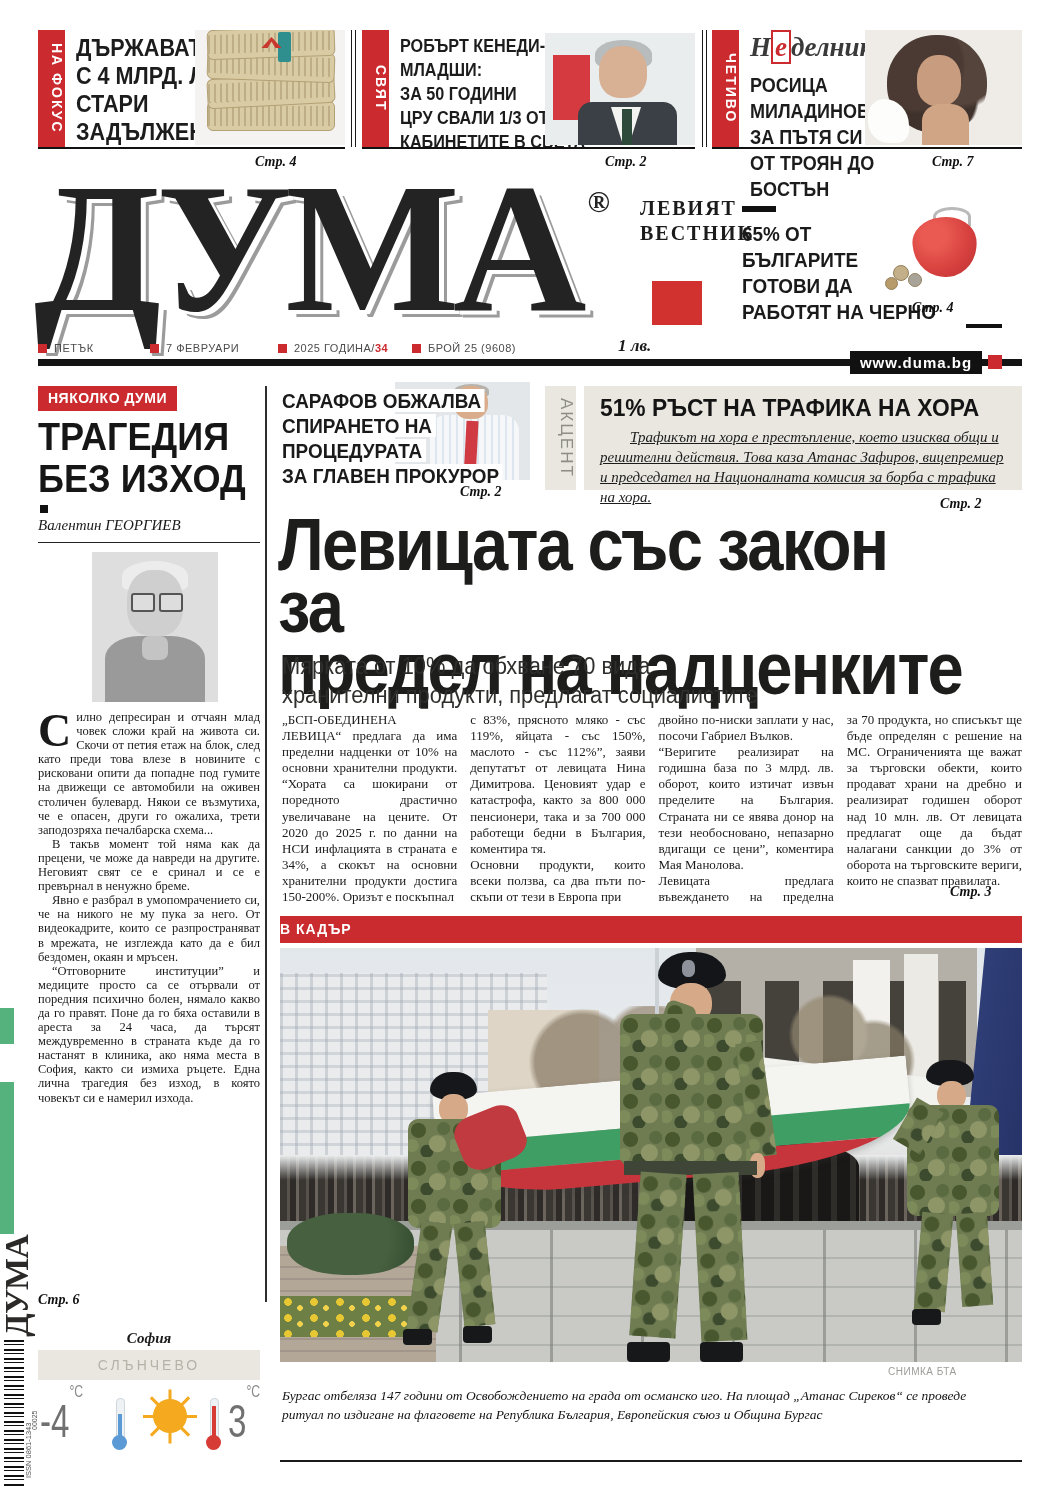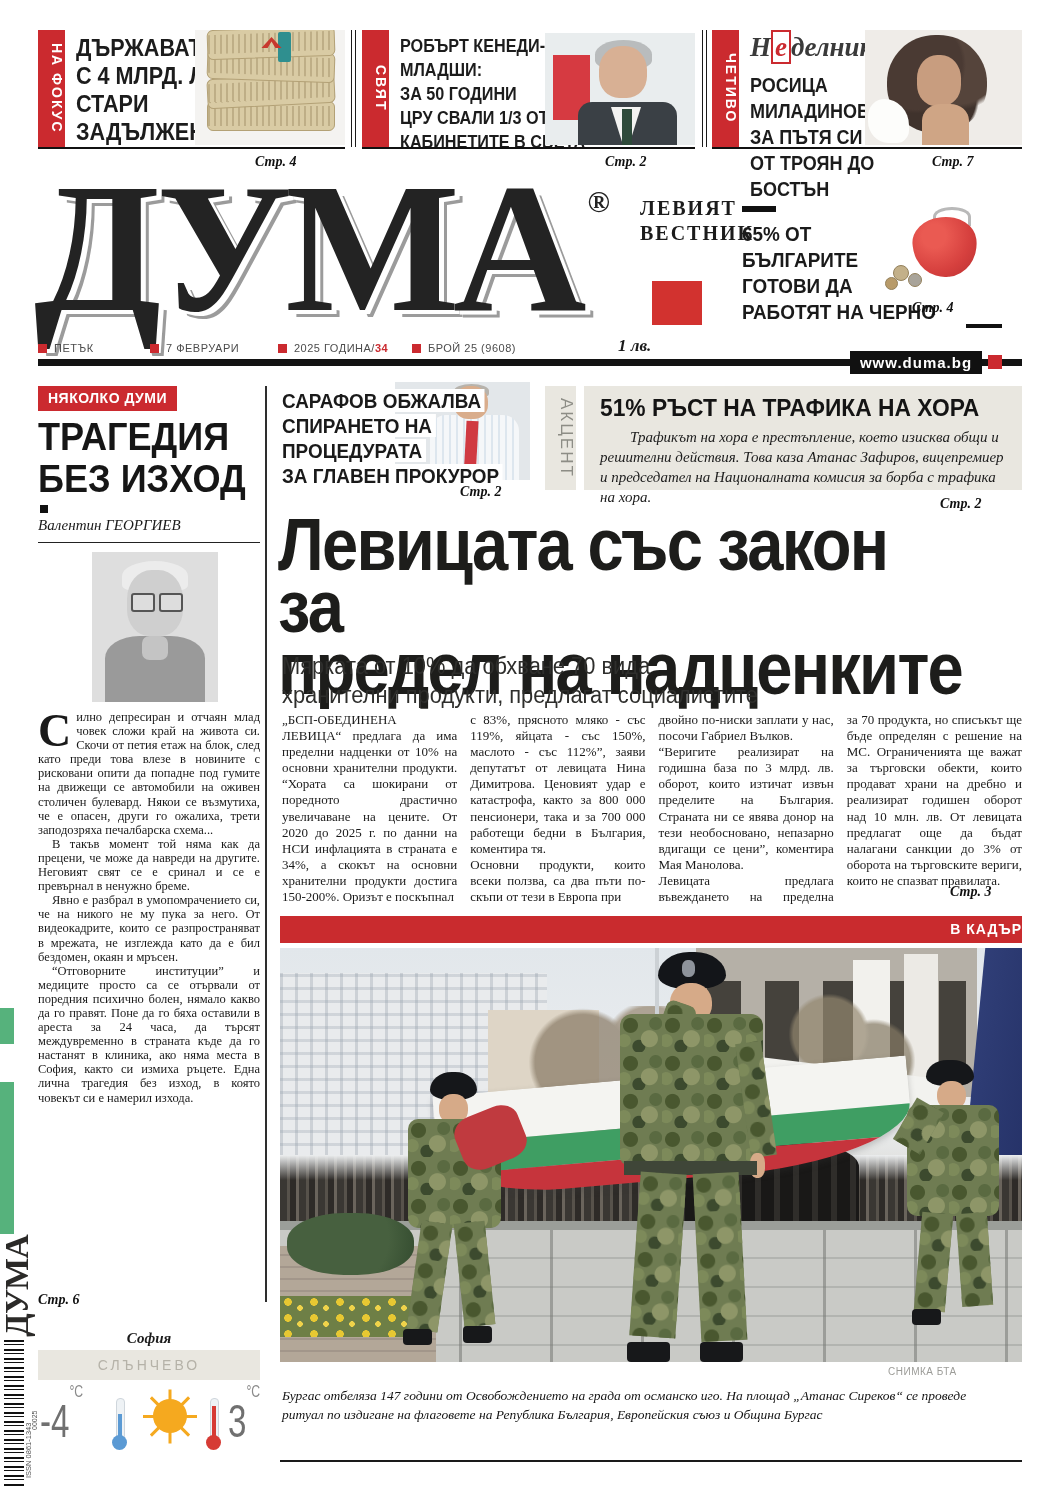--- a/index.html
+++ b/index.html
@@ -130,34 +130,34 @@
      font:bold 21px/25px "Liberation Sans",sans-serif;white-space:pre-line;
      transform:scaleX(.9);transform-origin:0 0;}
   .sar-title span{background:#fff;box-decoration-break:clone;-webkit-box-decoration-break:clone;padding:0 4px 0 0;}
   .sar-page{position:absolute;left:460px;top:484px;width:72px;z-index:2;}
   .akz-tab{position:absolute;left:545px;top:386px;width:31px;height:104px;background:#e9e7e0;
      writing-mode:vertical-rl;text-align:center;font:17px "Liberation Sans",sans-serif;
      color:#8d8d86;letter-spacing:2px;}
   .akz-box{position:absolute;left:584px;top:386px;width:438px;height:104px;background:#e9e7e0;
      padding:8px 16px 0 16px;box-sizing:border-box;}
   .akz-title{font:bold 24px "Liberation Sans",sans-serif;transform:scaleX(.95);transform-origin:0 0;color:#141414;}
-  .akz-text{font:italic 15px/20px "Liberation Serif",serif;margin-top:5px;text-indent:30px;color:#1c1c1c;}
+  .akz-text{font:italic 15px/20px "Liberation Serif",serif;margin-top:5px;text-indent:30px;color:#1c1c1c;text-decoration:underline;}
   .akz-page{position:absolute;left:940px;top:496px;width:82px;}
 
   
   .lead-h{position:absolute;left:278px;top:514px;font:bold 74px/62px "Liberation Sans",sans-serif;
      letter-spacing:-2px;color:#1d1d1b;white-space:pre-line;transform:scaleX(.88);transform-origin:0 0;}
   .lead-sub{position:absolute;left:282px;top:652px;font:23px/29px "Liberation Sans",sans-serif;
      color:#2e2e2c;white-space:pre-line;transform:scaleX(.95);transform-origin:0 0;}
   .cols{position:absolute;left:282px;top:712px;width:740px;height:196px;display:flex;gap:13px;overflow:hidden;}
   .col{flex:1;font-size:13px;line-height:16.1px;text-align:justify;white-space:pre-line;}
   .lead-page{position:absolute;left:950px;top:884px;width:72px;}
 
   .kadr-bar{position:absolute;left:280px;top:916px;width:742px;height:27px;background:#c92b2e;
-     color:#fff;font:bold 14px/27px "Liberation Sans",sans-serif;text-align:right;letter-spacing:1px;}
+     color:#fff;font:bold 14px/27px "Liberation Sans",sans-serif;text-align:left;letter-spacing:1px;}
 
   
   .photo{position:absolute;left:280px;top:948px;width:742px;height:414px;overflow:hidden;
      background:linear-gradient(180deg,#e2e7eb 0%,#eceef0 42%,#d9d9d5 58%,#cccdc9 100%);}
   .camo{background-color:#6f7c52;background-image:
      radial-gradient(circle at 25% 30%,#49572f 0 7px,transparent 8px),
      radial-gradient(circle at 70% 65%,#8e9668 0 8px,transparent 9px),
      radial-gradient(circle at 45% 85%,#3c4a2e 0 6px,transparent 7px),
      radial-gradient(circle at 85% 25%,#5a6a41 0 6px,transparent 7px),
      radial-gradient(circle at 10% 70%,#7d8a5a 0 6px,transparent 7px);

